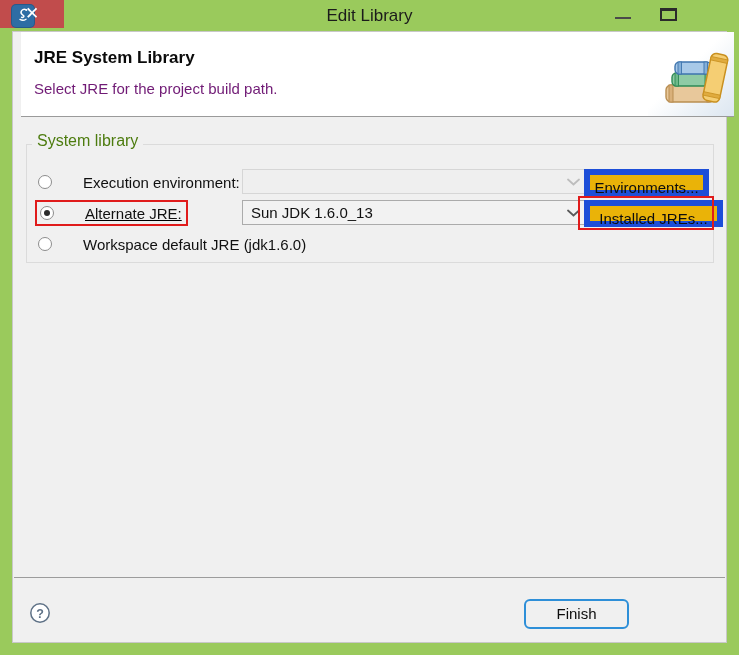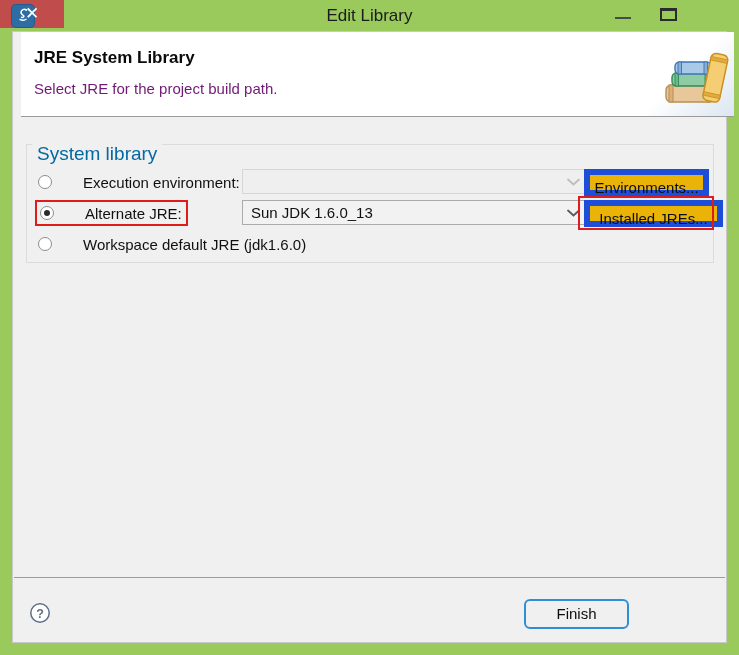--- a/index.html
+++ b/index.html
@@ -137,25 +137,25 @@
   .groupbox {
     position: absolute;
     left: 13px; top: 112px;
     width: 688px;
     height: 119px;
     border: 1px solid #DBDBDB;
     box-sizing: border-box;
   }
   .group-label {
     position: absolute;
-    left: 19px; top: 111px;
+    left: 19px; top: 100px;
     background: #F0F0F0;
     padding: 0 5px;
-    font-size: 19px;
-    color: #0369a1;
+    font-size: 16px;
+    color: #4d7c0f;
   }
   
   .row {
     position: absolute;
     left: 0;
     height: 26px;
   }
   .row-1 { top: 137px; }
   .row-2 { top: 168px; }
   .row-3 { top: 199px; }
@@ -165,20 +165,21 @@
     left: 22px;
     height: 26px;
     display: flex;
     align-items: center;
     box-sizing: border-box;
     padding: 0 4px 0 3px;
     gap: 24px;
   }
   .radio-wrap.highlight {
     border: 2px solid #E01B1B;
+    text-decoration: underline;
   }
   .radio {
     width: 14px; height: 14px;
     border-radius: 50%;
     border: 1px solid #8d8d8d;
     background: #ffffff;
     box-sizing: border-box;
     position: relative;
     flex: 0 0 auto;
   }

